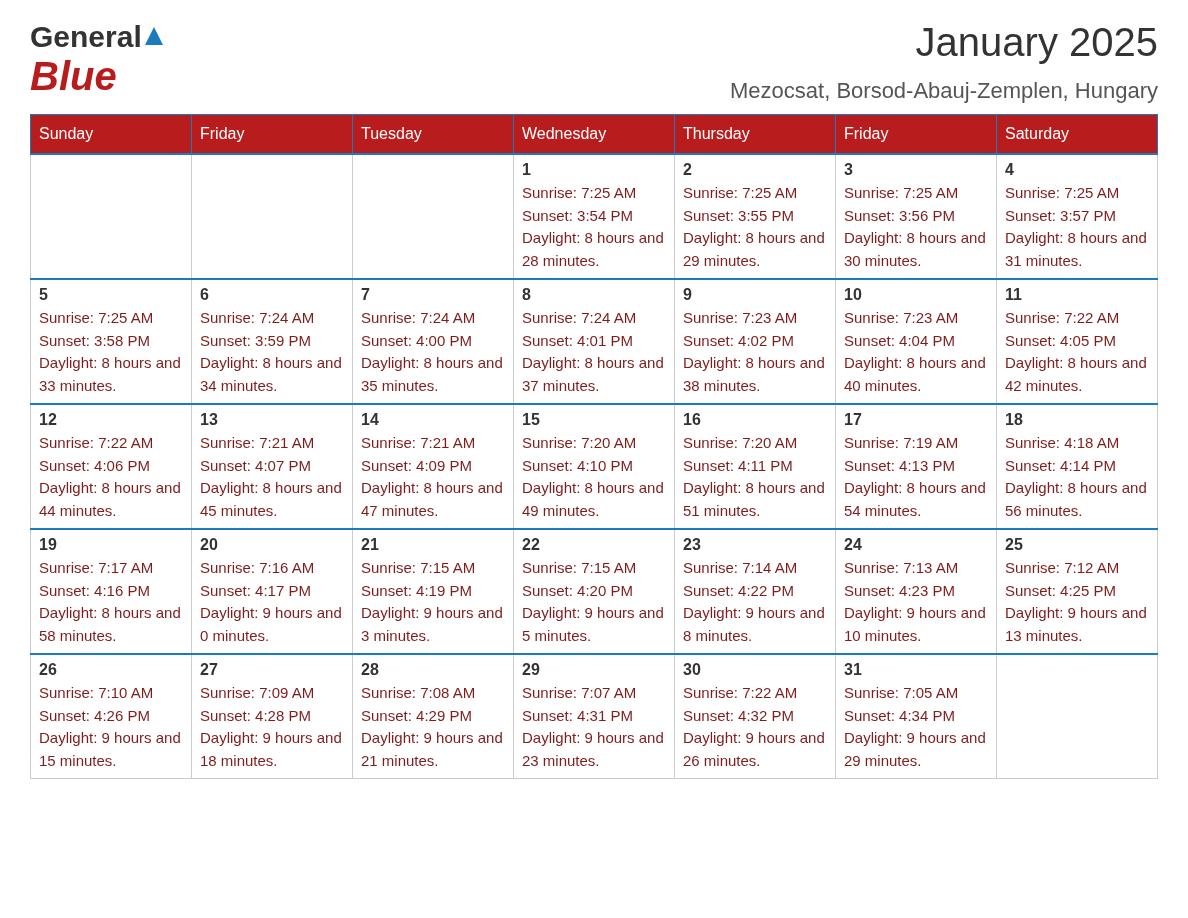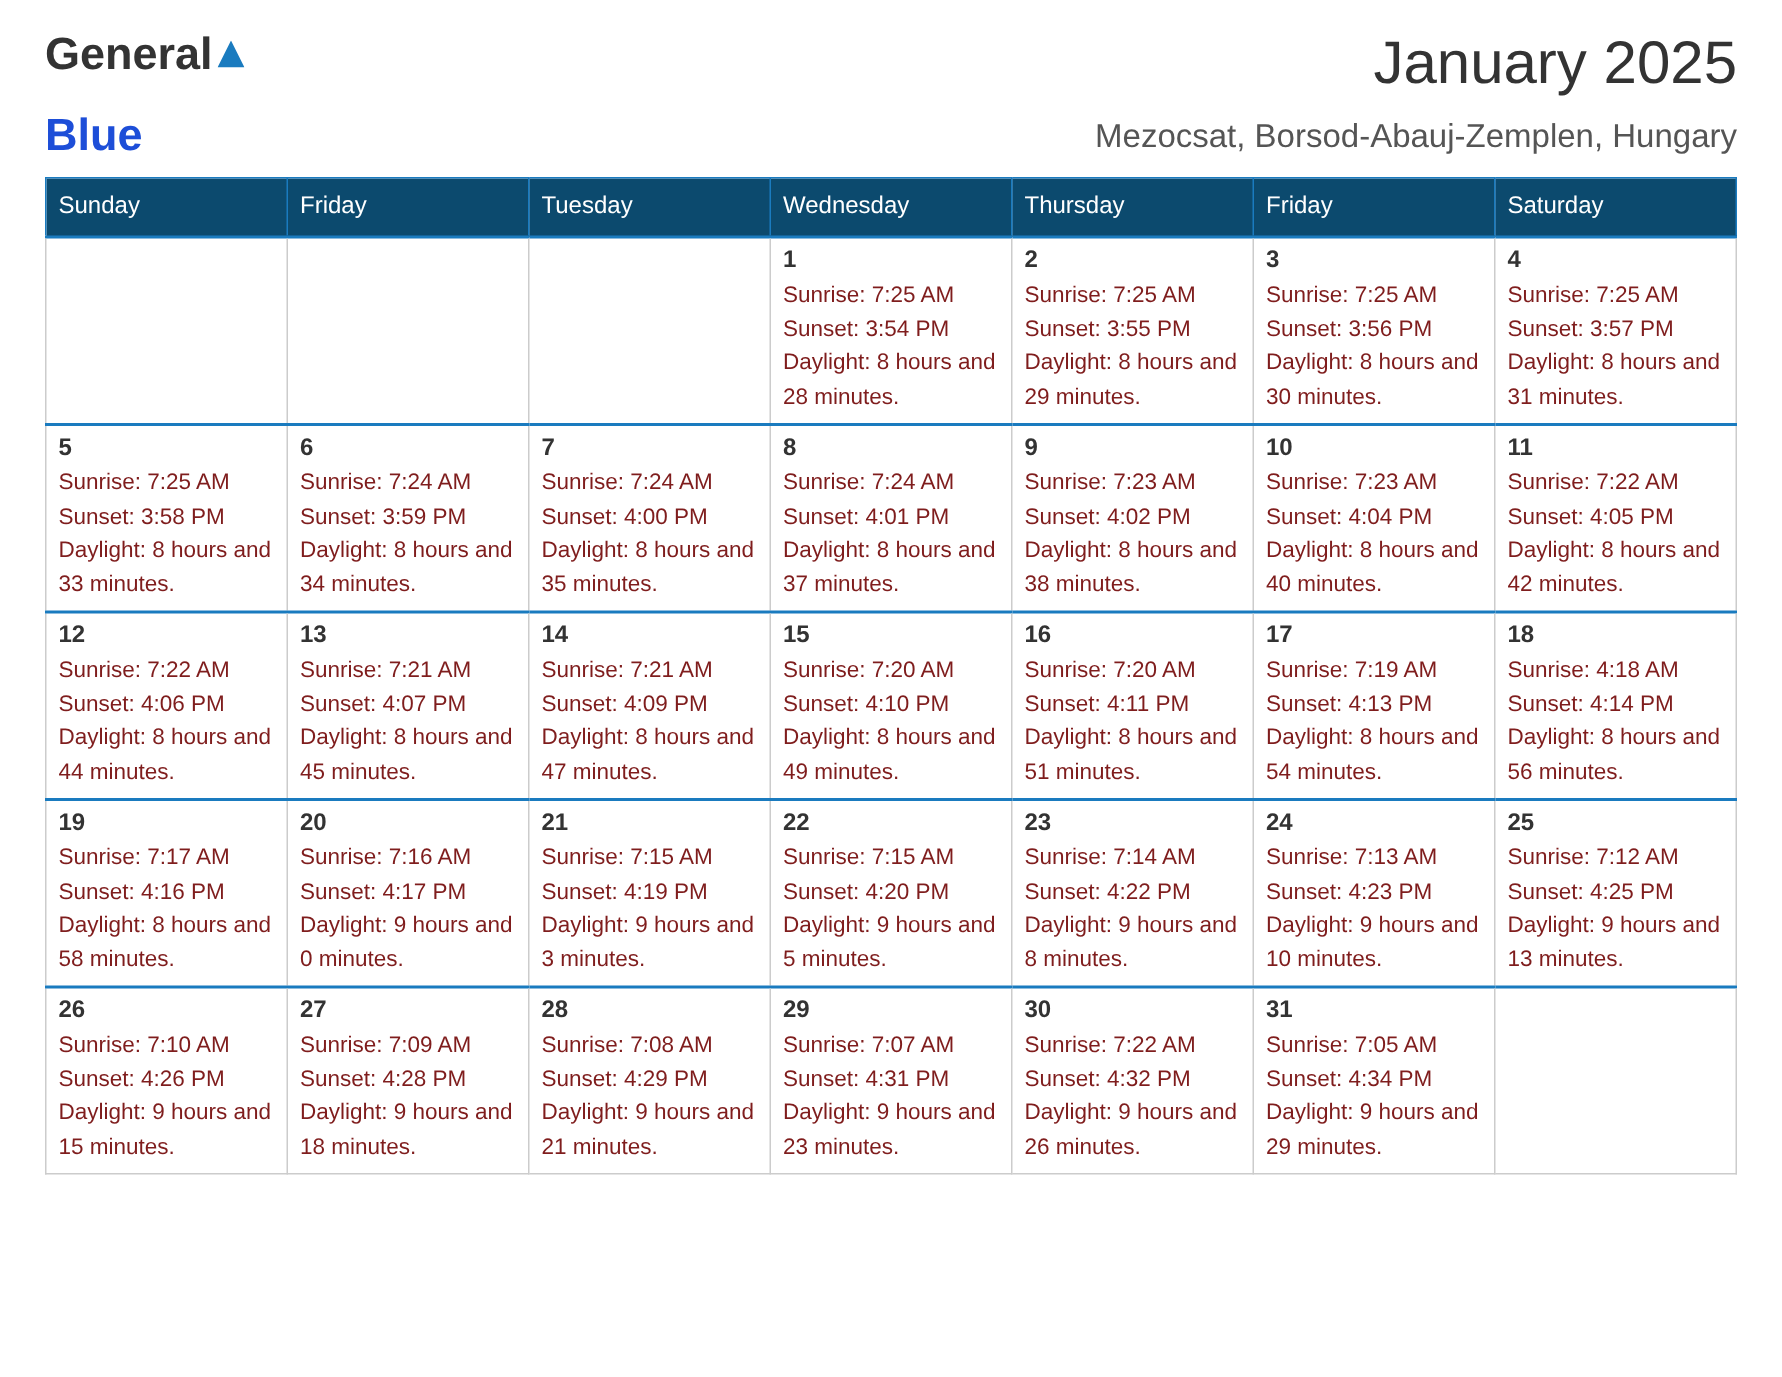--- a/index.html
+++ b/index.html
@@ -29,21 +29,21 @@
       font-size: 22px;
       color: #555;
       margin-top: 14px;
     }
     .calendar-table {
       width: 100%;
       border-collapse: collapse;
       margin-top: 10px;
     }
     .calendar-table th {
-      background-color: #0c4a6e;
+      background-color: #b91c1c;
       color: #fff;
       font-size: 16px;
       font-weight: normal;
       padding: 10px 8px;
       text-align: left;
       border: 1px solid #1a7bbf;
     }
     .calendar-table td {
       vertical-align: top;
       padding: 6px 8px;
@@ -70,35 +70,35 @@
       color: #7f1d1d;
       line-height: 1.5;
     }
     .empty-cell {
       background: #fff;
     }
     
     .logo-wrapper {
       display: flex;
       flex-direction: column;
-      gap: 20px;
     }
     .logo-row1 {
       display: flex;
       align-items: center;
     }
     .general-text {
       font-size: 30px;
       font-weight: bold;
       color: #333;
     }
     .blue-text {
-      font-size: 30px;
+      font-size: 40px;
       font-weight: bold;
-      color: #1d4ed8;
+      color: #b91c1c;
+      font-style: italic;
     }
   </style>
 </head>
 <body>
 
 <div class="header-area">
   <div class="logo-wrapper">
     <div class="logo-row1">
       <span class="general-text">General</span>
       <span style="display:inline-block;margin-left:3px;margin-bottom:-2px;">

